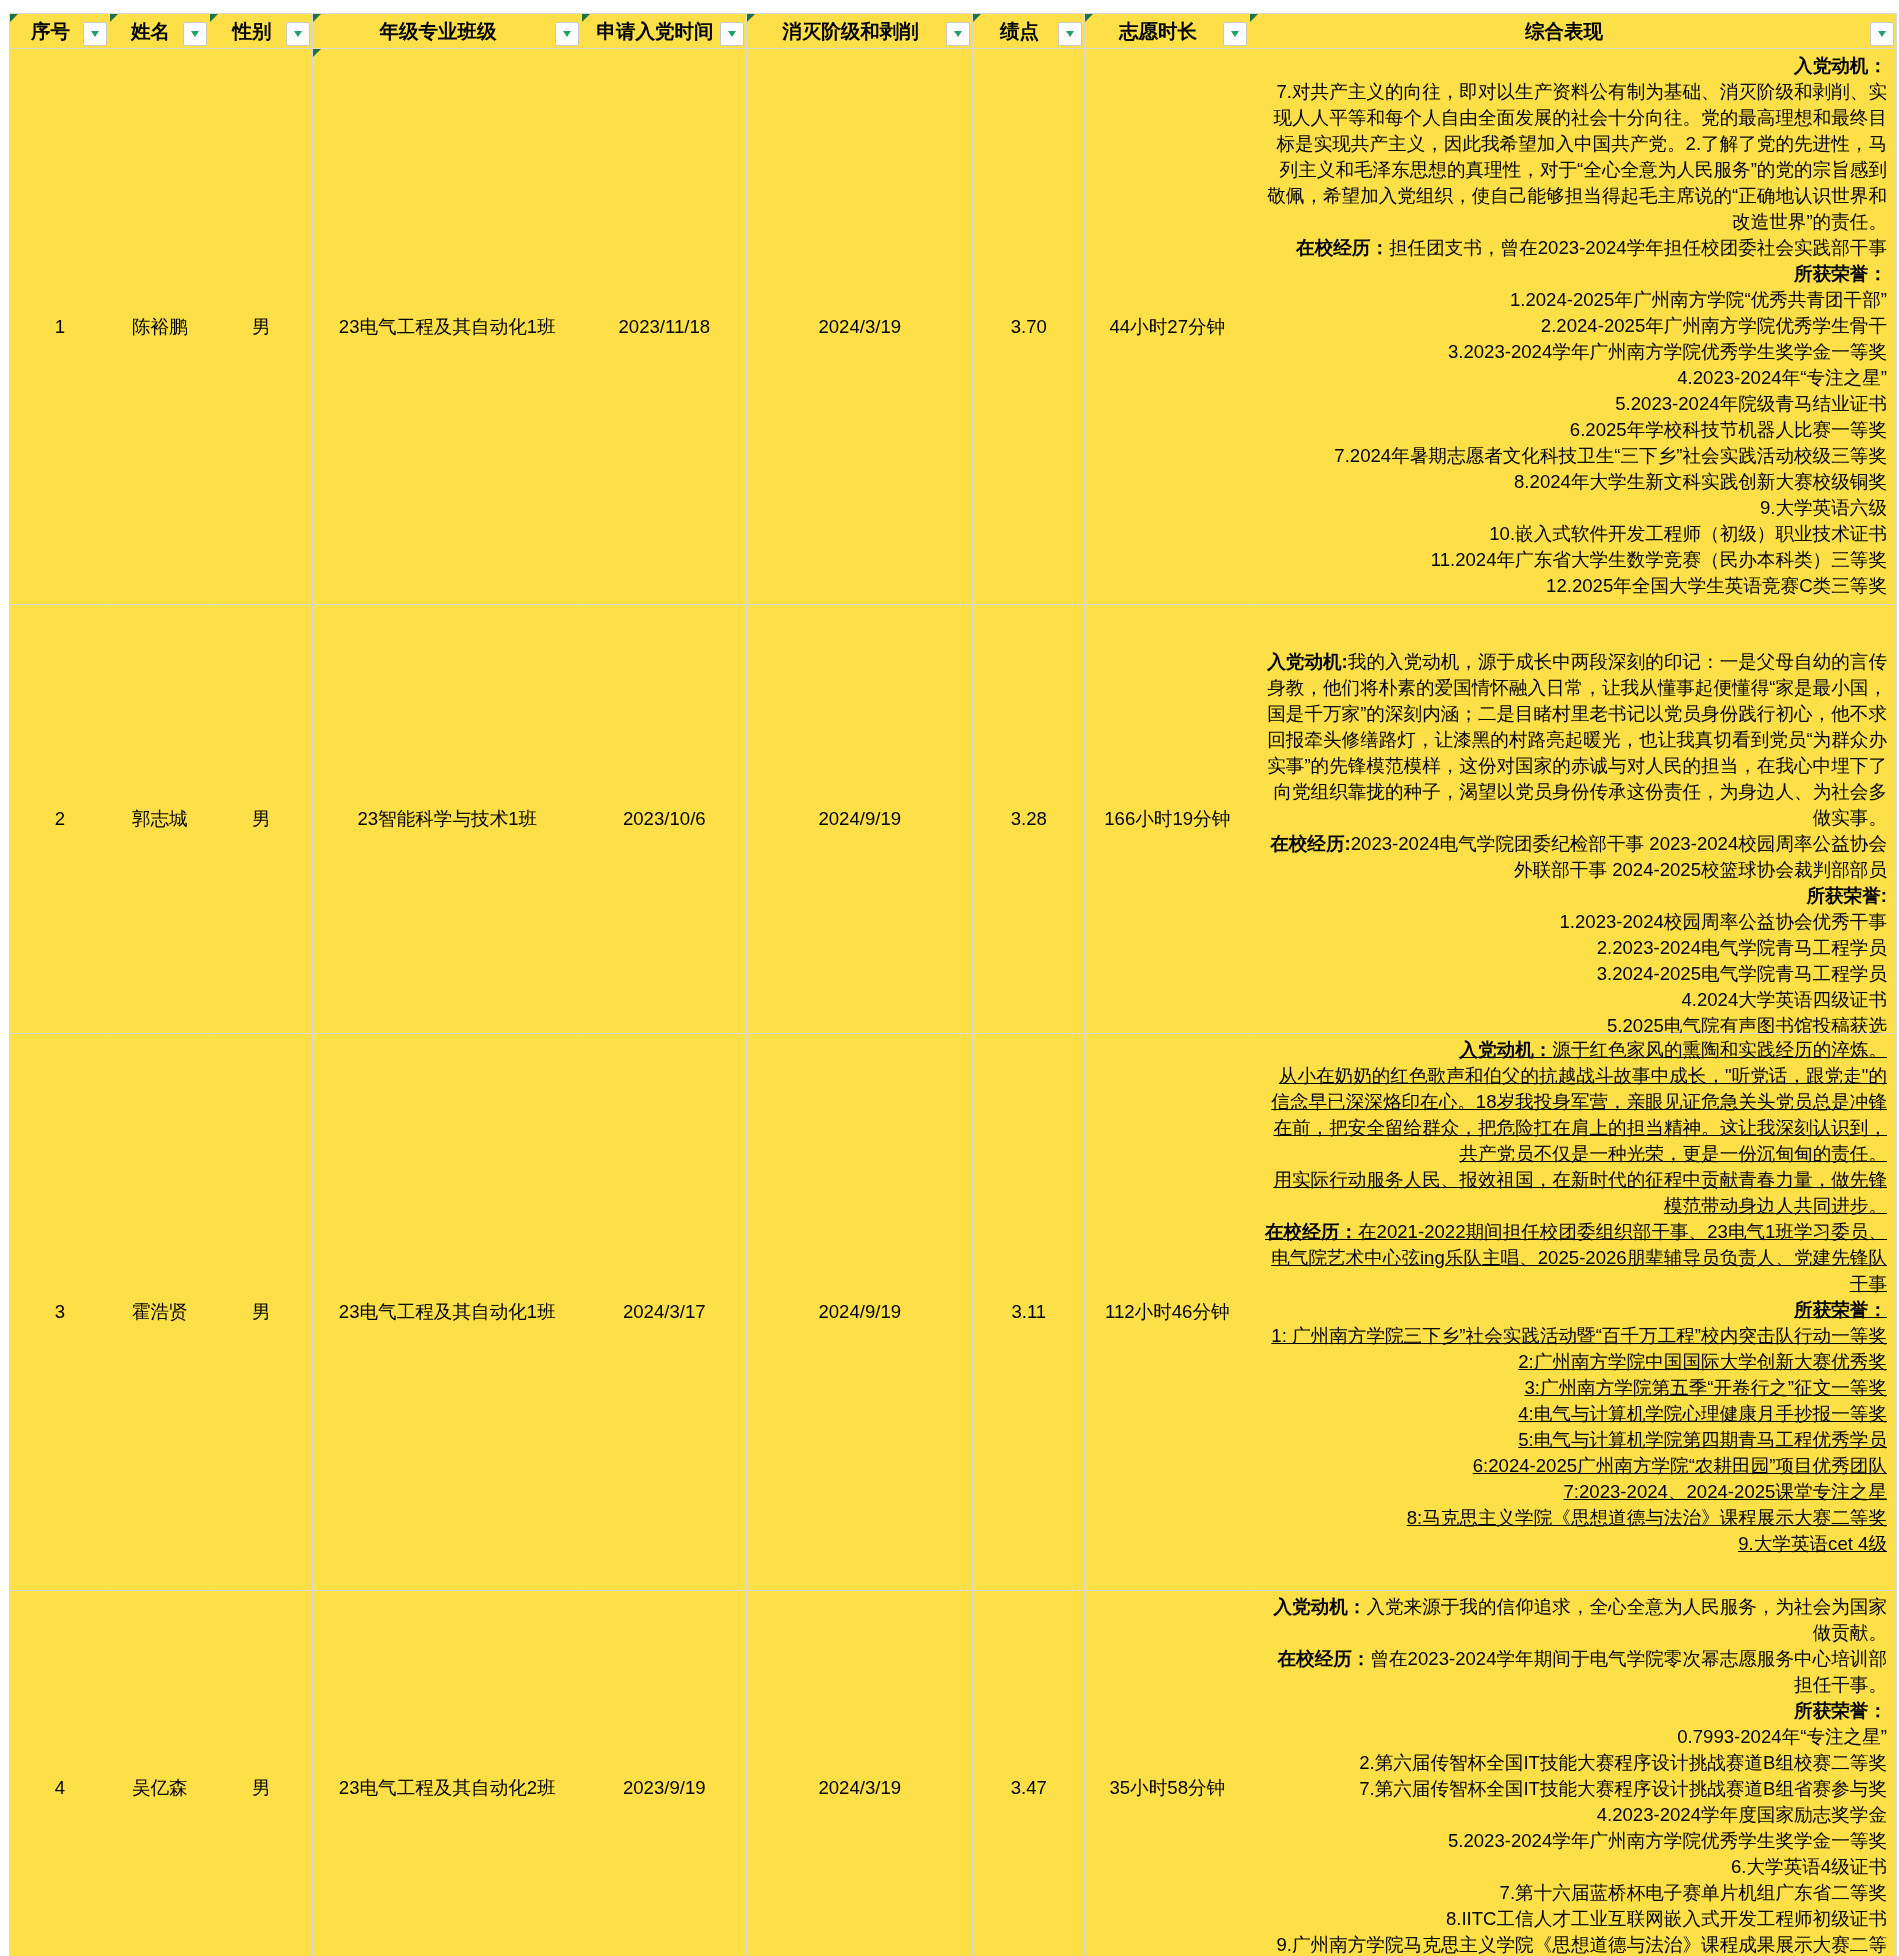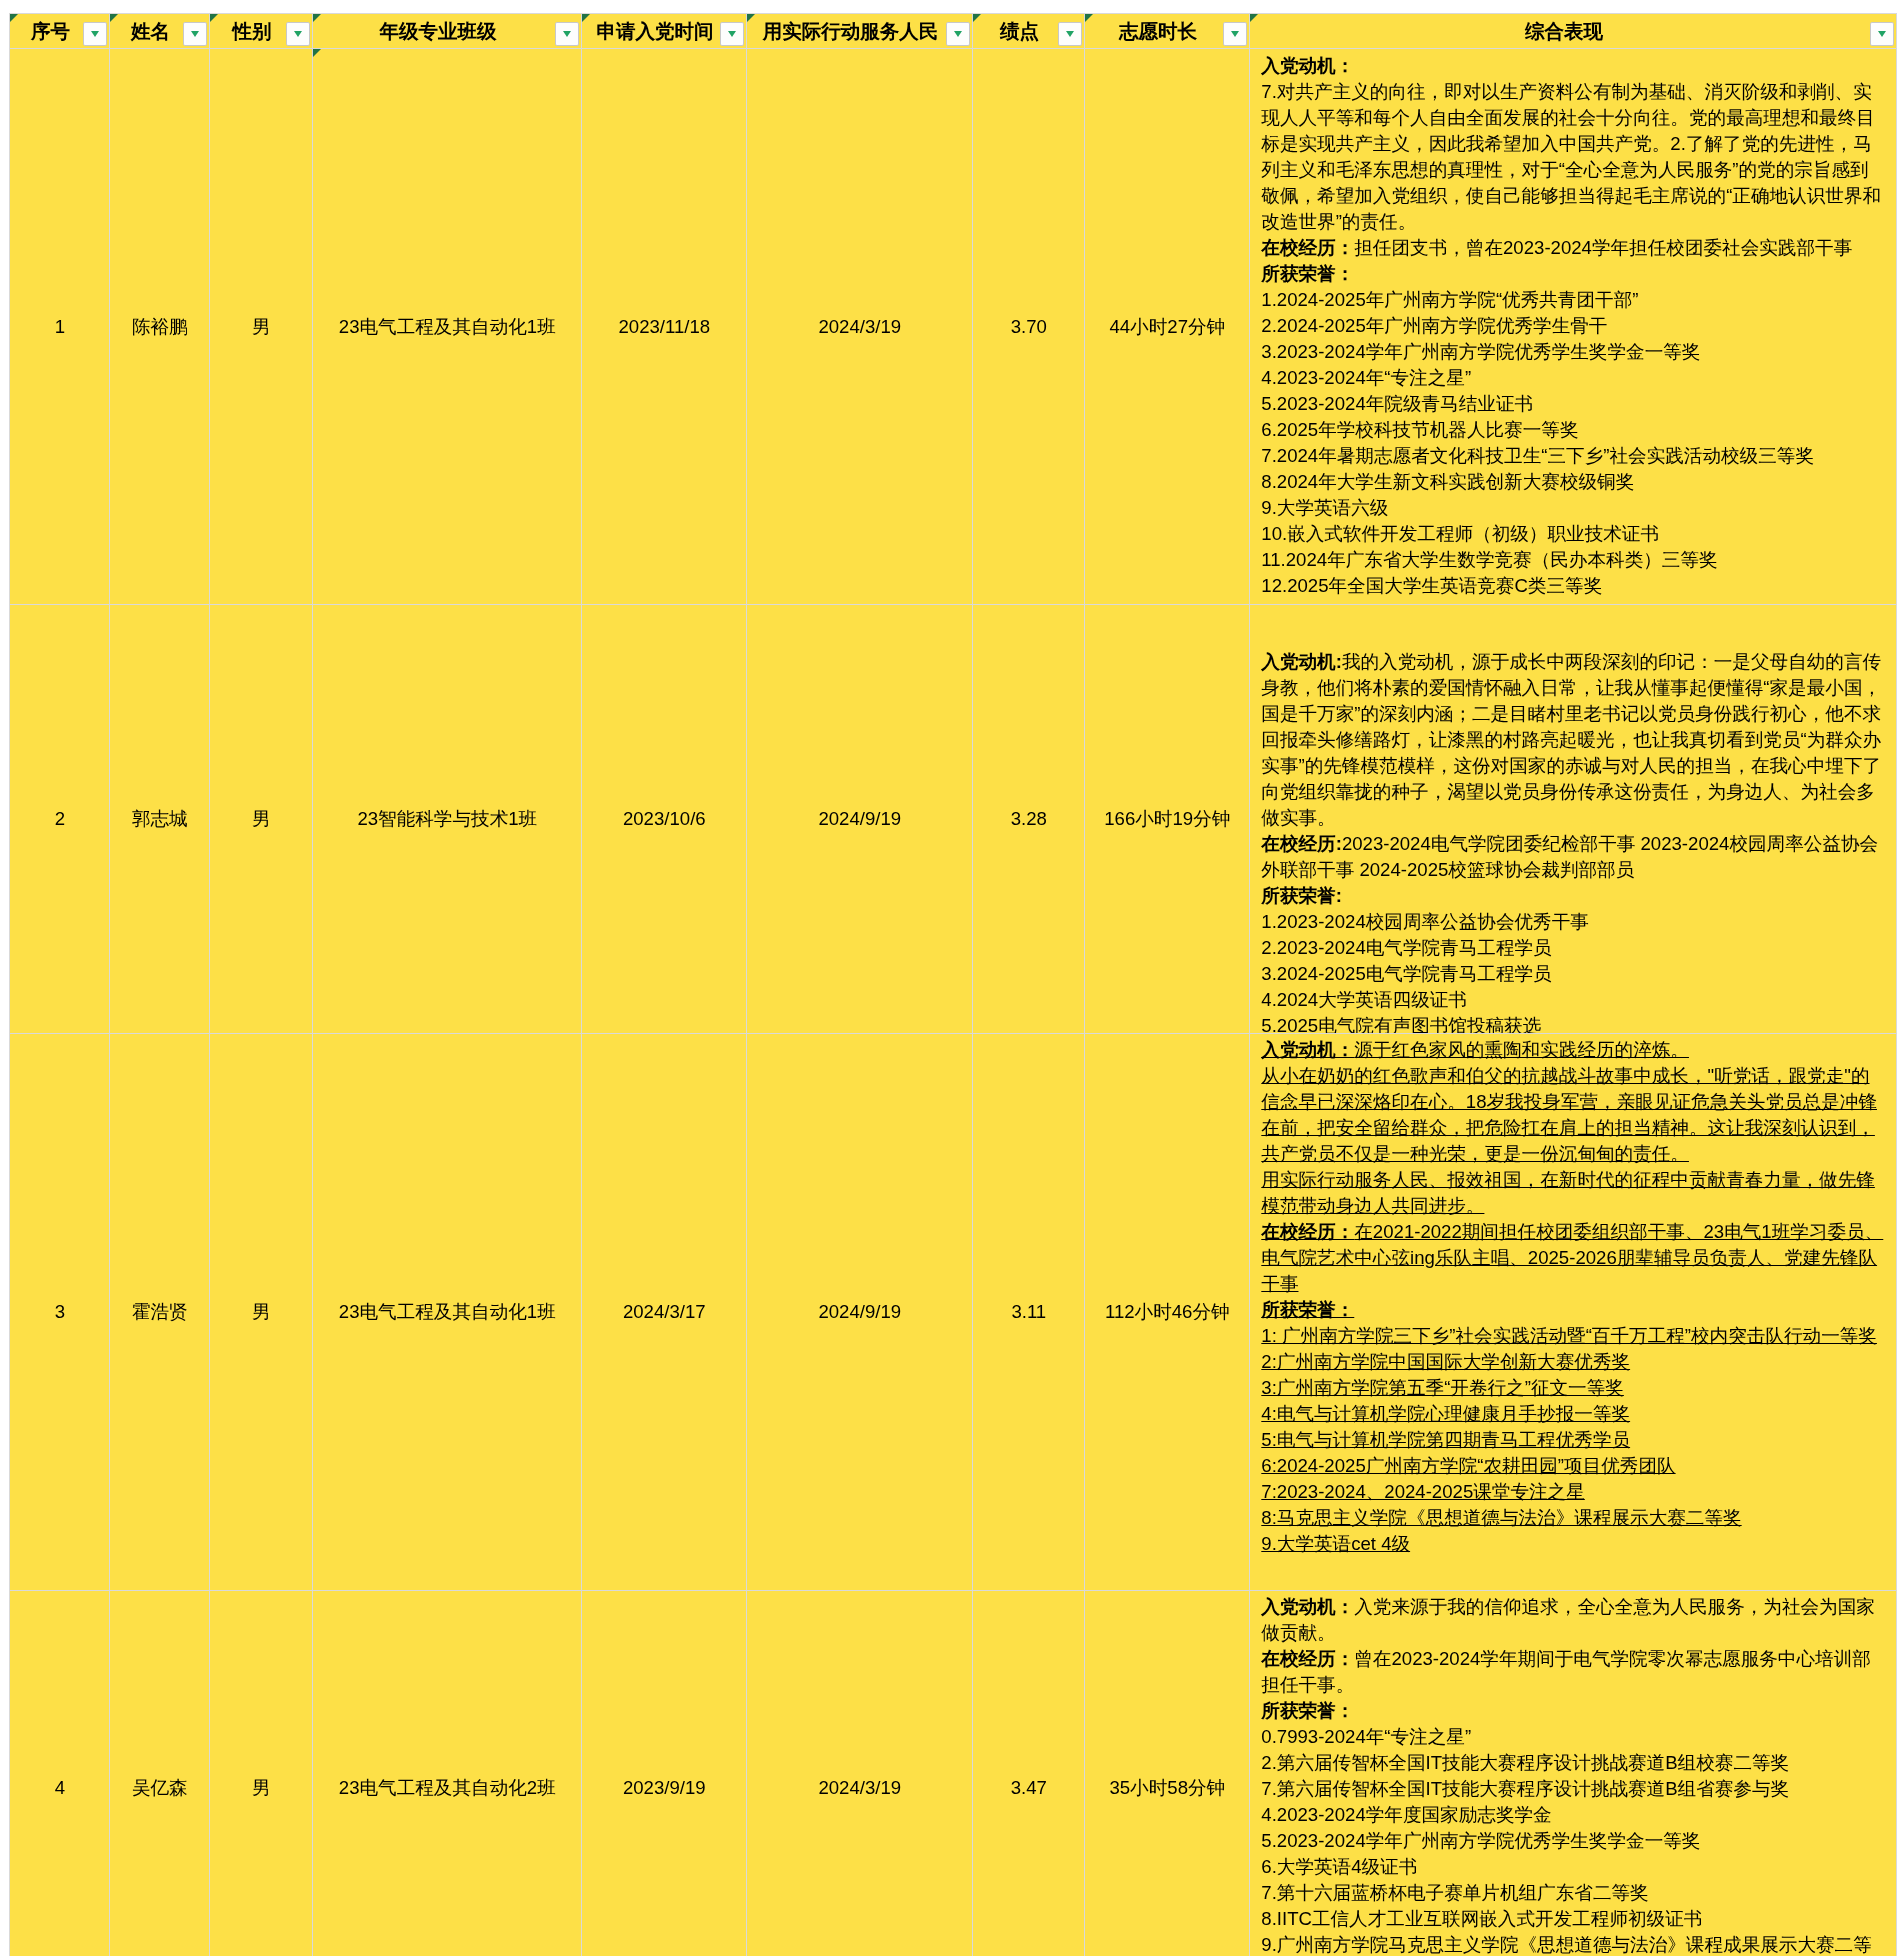--- a/index.html
+++ b/index.html
@@ -29,21 +29,21 @@
   tbody tr.r1{height:556px;}
   tbody tr.r2{height:391px;}
   tbody tr.r3{height:557px;}
   tbody tr.r4{height:395px;}
   td.perf-td{vertical-align:top;text-align:left;padding:3.7px 9.3px 0 11px;}
   .perf{overflow:hidden;font-size:18.6px;line-height:26px;}
   .perf.h1{max-height:549px;}
   .perf.h2{max-height:384px;margin-top:40px;}
   .perf.h3{max-height:549px;text-decoration:underline;}
   .perf.h4{max-height:388px;}
-  .pl{white-space:normal;word-break:break-all;}
+  .pl{white-space:normal;word-break:break-all;text-align:right;}
   .pl b{font-weight:bold;}
 </style>
 </head>
 <body>
 
 <div class="sheet">
 <table>
   <colgroup>
     <col style="width:100px">
         <col style="width:100px">
@@ -65,21 +65,21 @@
             </span></th>
       <th><span class="corner"></span><span>性别</span><span class="filter">
               <span class="arr"></span>
             </span></th>
       <th><span class="corner"></span><span>年级专业班级</span><span class="filter">
               <span class="arr"></span>
             </span></th>
       <th><span class="corner"></span><span>申请入党时间</span><span class="filter">
               <span class="arr"></span>
             </span></th>
-      <th><span class="corner"></span><span>用实际行动服务人民</span><span class="filter">
+      <th><span class="corner"></span><span>消灭阶级和剥削</span><span class="filter">
               <span class="arr"></span>
             </span></th>
       <th><span class="corner"></span><span>绩点</span><span class="filter">
               <span class="arr"></span>
             </span></th>
       <th><span class="corner"></span><span>志愿时长</span><span class="filter">
               <span class="arr"></span>
             </span></th>
       <th><span class="corner"></span><span>综合表现</span><span class="filter">
               <span class="arr"></span>

